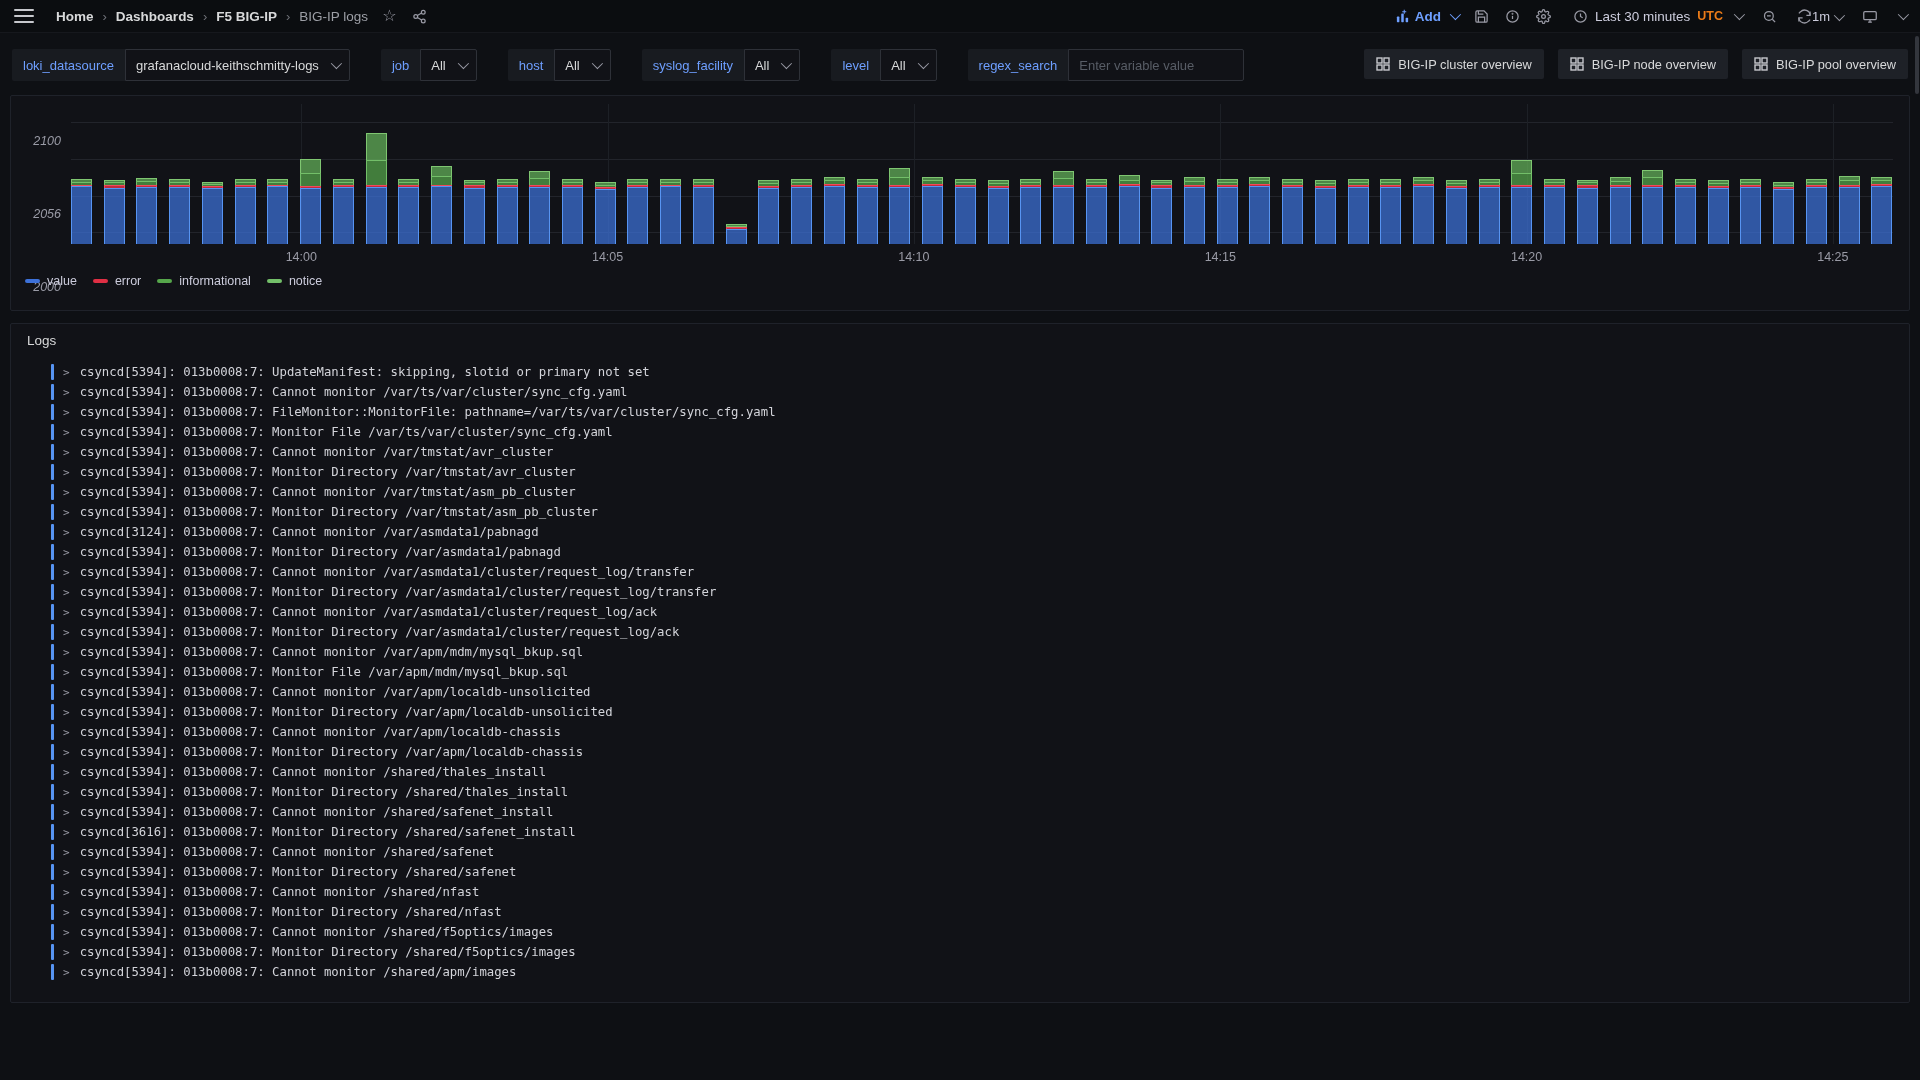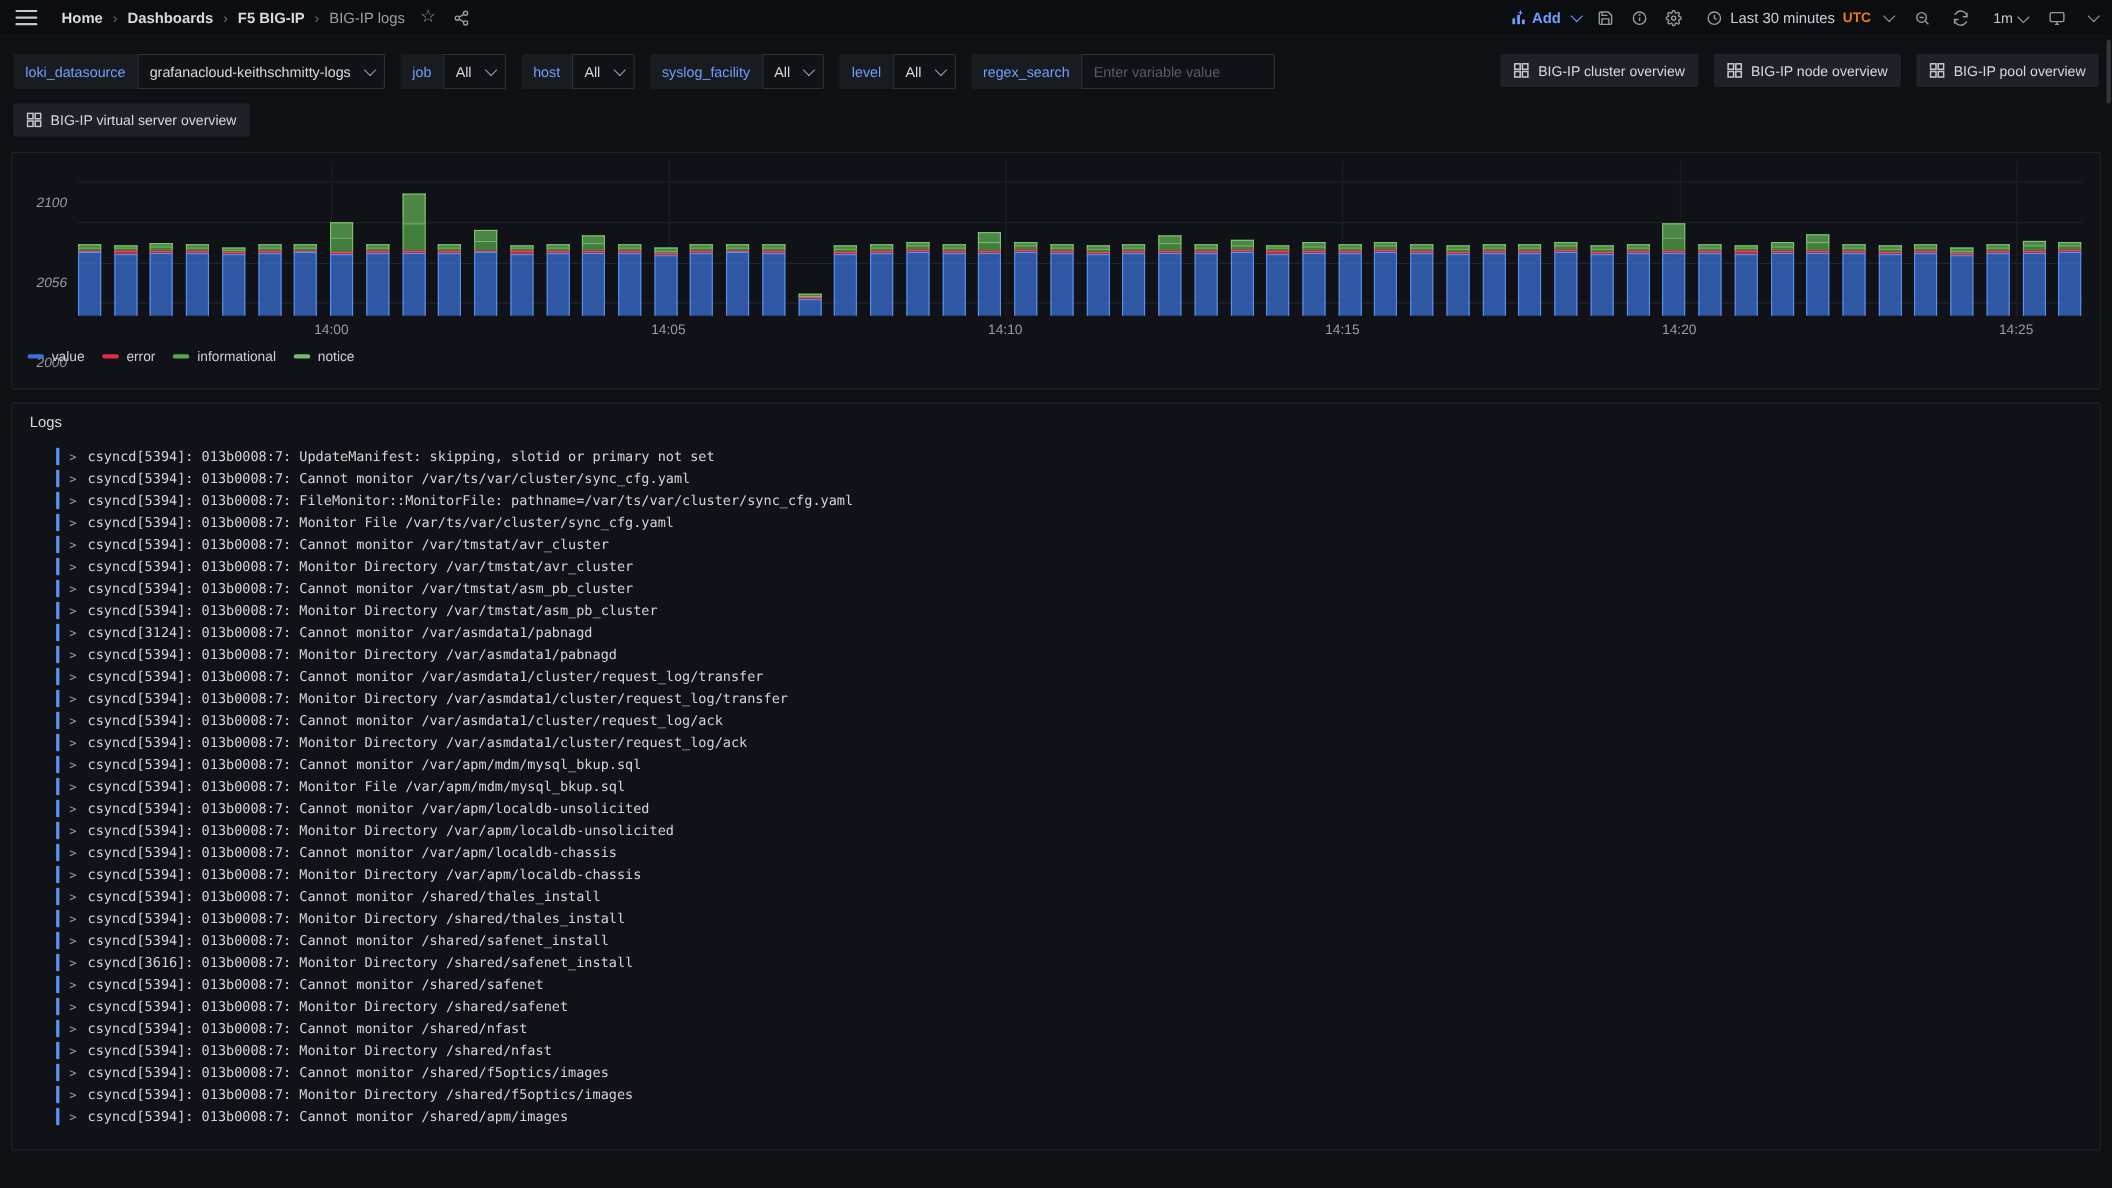--- a/index.html
+++ b/index.html
@@ -17,26 +17,26 @@
   .crumb-sep { color:#6e7077; margin:0 9px; font-size:13px; }
   .tb-icon { color:#9a9ba6; margin-left:16px; display:flex; align-items:center; cursor:pointer; }
   .tb-icon svg { display:block; }
   .star { font-size:16px; line-height:1; margin-left:14px; }
   .add-group { color:#6e9fff; font-weight:600; font-size:13.5px; display:flex; align-items:center; gap:5px; cursor:pointer; }
   .chev { width:8px; height:8px; border-right:1.6px solid #9a9ba6; border-bottom:1.6px solid #9a9ba6;
     transform:rotate(45deg) translateY(-2px); display:inline-block; margin-left:4px; }
   .add-group .chev { border-color:#6e9fff; }
   .timegrp { display:flex; align-items:center; gap:7px; margin-left:22px; font-size:13.5px; color:#ccccdc; cursor:pointer; }
   .utc { color:#eb7b18; font-weight:600; font-size:12.5px; }
-  .interval { font-size:13px; color:#ccccdc; margin-left:22px; }
+  .interval { font-size:13px; color:#ccccdc; margin-left:0; }
 
   
   .controls { padding:16px 12px 14px 12px; }
   .vars-row { display:flex; align-items:flex-start; justify-content:space-between; }
-  .vars-left { display:flex; flex-wrap:wrap; gap:14px; row-gap:10px; align-items:center; }
+  .vars-left { display:flex; flex-wrap:wrap; gap:31px; row-gap:10px; align-items:center; }
   .var-group { display:flex; align-items:stretch; height:32px; }
   .var-label { background:#181b20; color:#6e9fff; font-size:13px; font-weight:500;
     display:flex; align-items:center; padding:0 11px; border-radius:2px 0 0 2px; }
   .var-value { background:#111217; border:1px solid #2e3138; color:#d8d9da; font-size:13px;
     display:flex; align-items:center; gap:8px; padding:0 10px; border-radius:0 2px 2px 0; cursor:pointer; min-width:54px; }
   .var-input { background:#111217; border:1px solid #2e3138; color:#d8d9da; font-size:13px;
     padding:0 10px; border-radius:0 2px 2px 0; width:176px; height:32px; outline:none; }
   .var-input::placeholder { color:#585d66; }
   .links-right { display:flex; gap:14px; }
   .dash-link { background:#1e2127; border-radius:2px; height:30px; display:flex; align-items:center;
@@ -249,31 +249,20 @@
           <svg width="14" height="14" viewBox="0 0 14 14">
             <rect x="1" y="1" width="5" height="5" fill="none" stroke="currentColor" stroke-width="1.4"></rect>
             <rect x="8" y="1" width="5" height="5" fill="none" stroke="currentColor" stroke-width="1.4"></rect>
             <rect x="1" y="8" width="5" height="5" fill="none" stroke="currentColor" stroke-width="1.4"></rect>
             <rect x="8" y="8" width="5" height="5" fill="none" stroke="currentColor" stroke-width="1.4"></rect>
           </svg>
           <span>BIG-IP pool overview</span>
         </div>
       </div>
   </div>
-  <div class="row2" id="links-row2">
-      <div class="dash-link">
-        <svg width="14" height="14" viewBox="0 0 14 14">
-          <rect x="1" y="1" width="5" height="5" fill="none" stroke="currentColor" stroke-width="1.4"></rect>
-          <rect x="8" y="1" width="5" height="5" fill="none" stroke="currentColor" stroke-width="1.4"></rect>
-          <rect x="1" y="8" width="5" height="5" fill="none" stroke="currentColor" stroke-width="1.4"></rect>
-          <rect x="8" y="8" width="5" height="5" fill="none" stroke="currentColor" stroke-width="1.4"></rect>
-        </svg>
-        <span>BIG-IP virtual server overview</span>
-      </div>
-    </div>
 </div>
 
 <div class="panel" id="logs-volume-panel">
   <div class="chart-wrap">
     <div class="plot" id="plot">
         <div class="gridline-h" style="top: 18.3246px;">
           <div class="ylabel" style="top: 18.3246px;">2100</div>
         </div>
         <div class="gridline-h" style="top: 54.9738px;">
           <div class="ylabel" style="top: 54.9738px;">2056</div>

